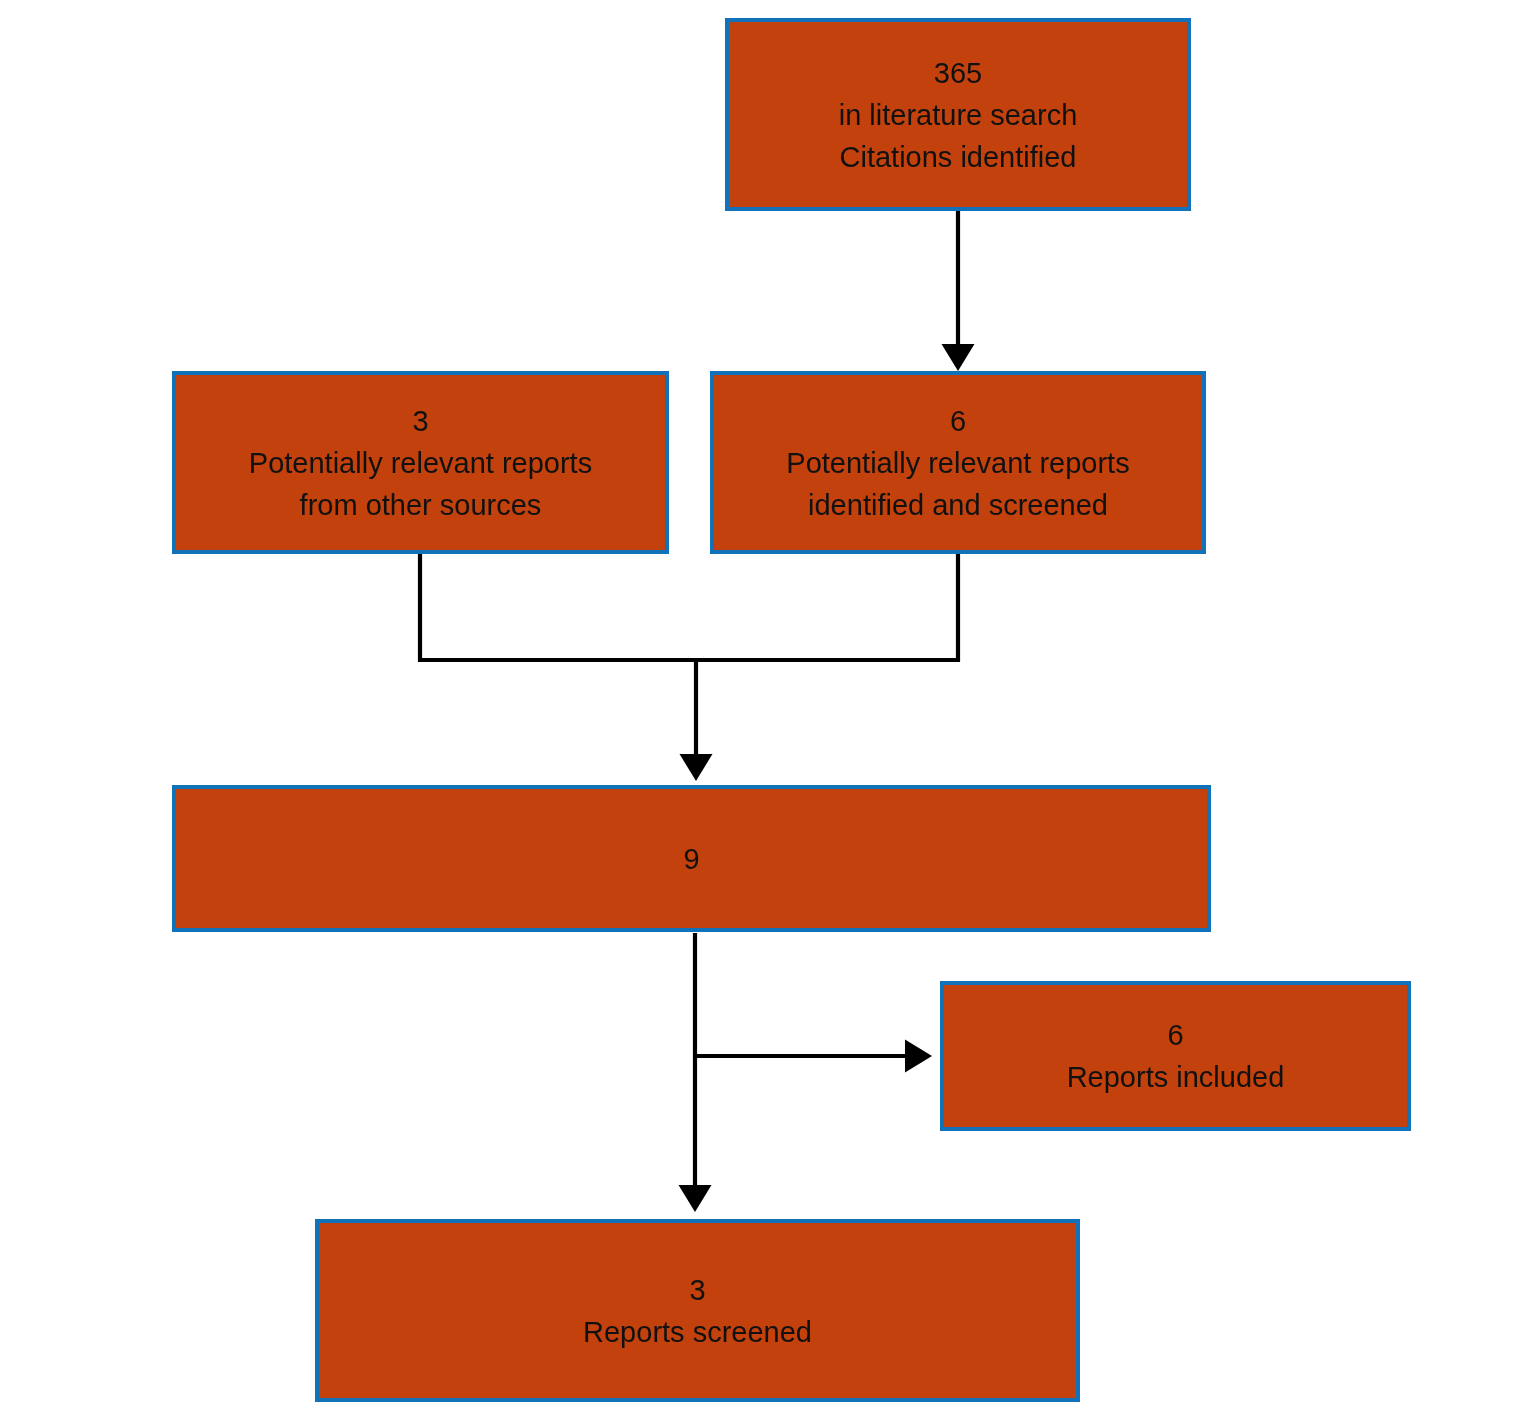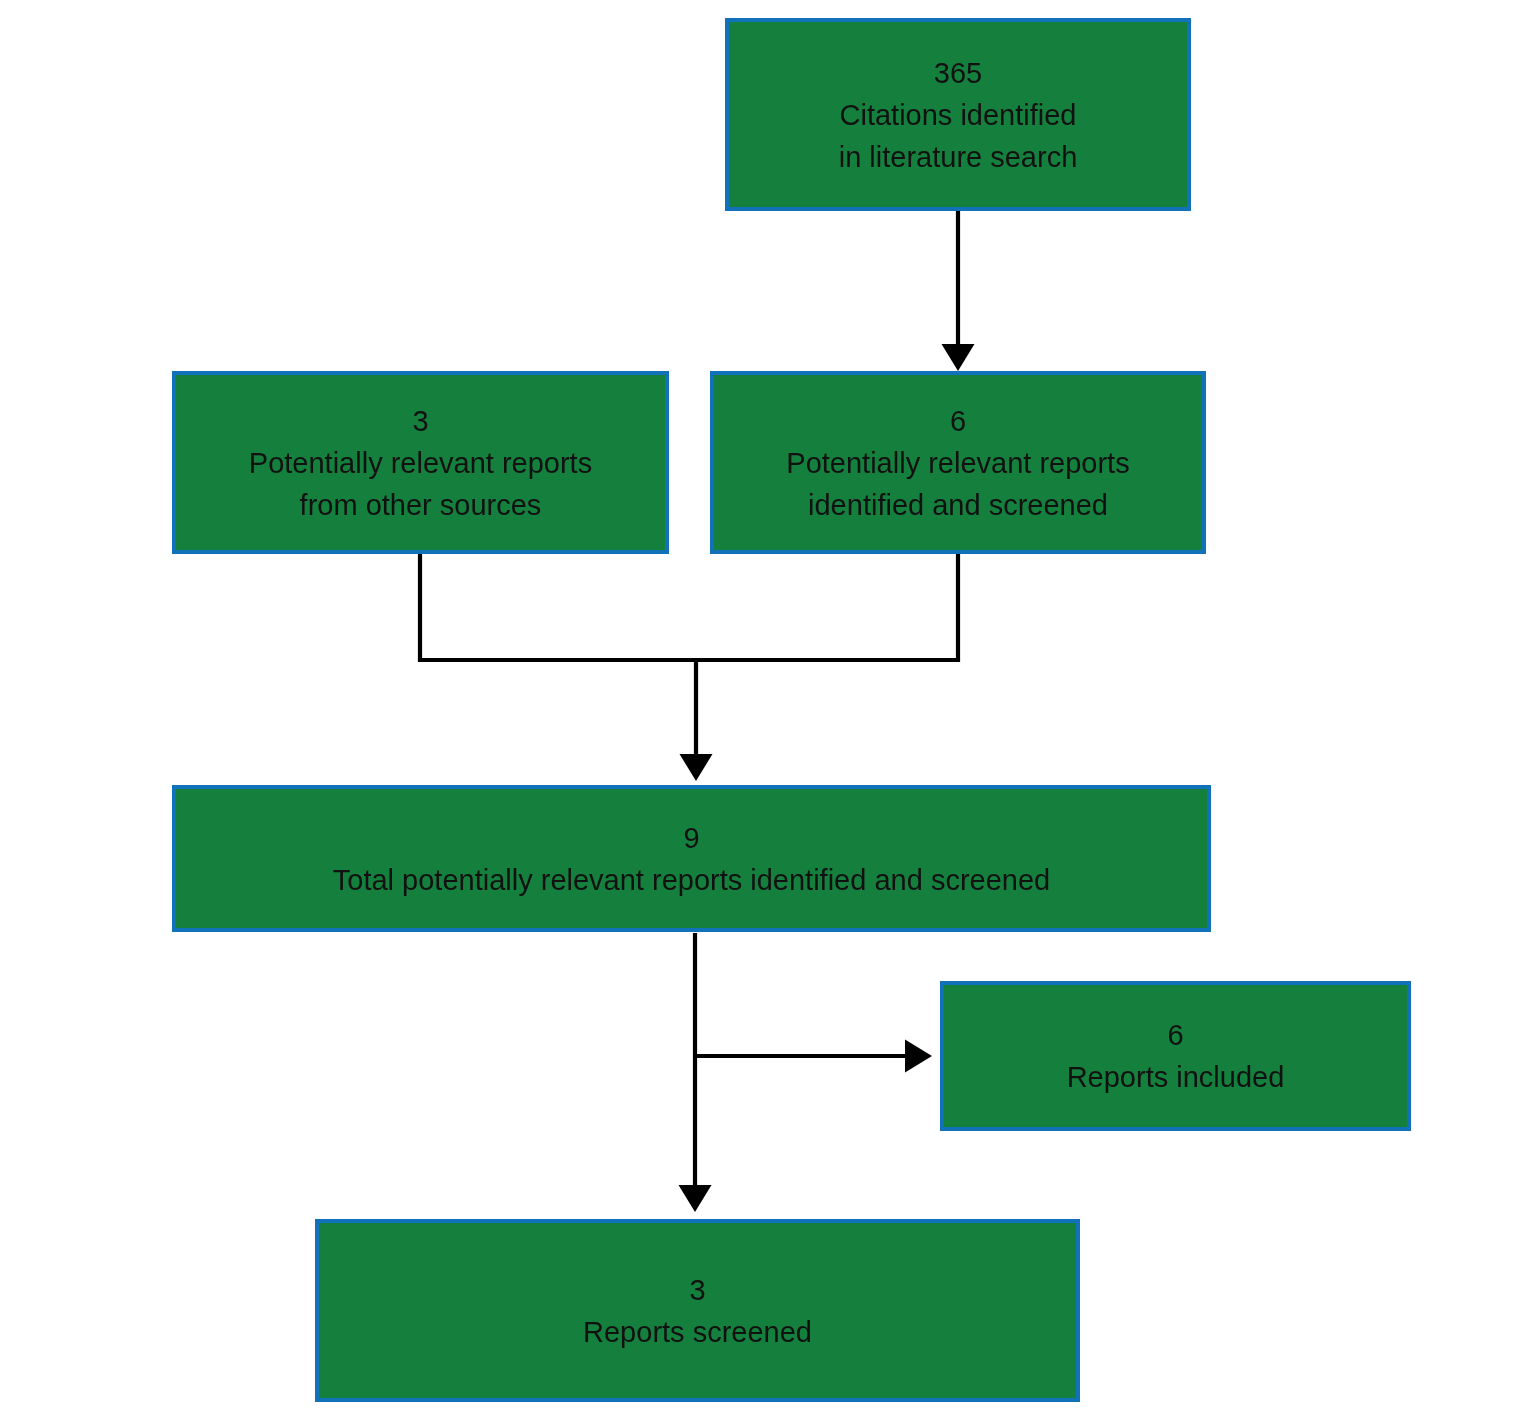--- a/index.html
+++ b/index.html
@@ -27,21 +27,21 @@
     stroke-width: 4.2;
   }
   .connectors polygon {
     fill: #000000;
     stroke: none;
   }
   .node {
     position: absolute;
     box-sizing: border-box;
     border: 4px solid #1272b9;
-    background: #15803d;
+    background: #c2410c;
     display: flex;
     flex-direction: column;
     align-items: center;
     justify-content: center;
     text-align: center;
     font-size: 29px;
     line-height: 42px;
     color: #111111;
   }
   #node-citations { left: 725px; top: 18px;   width: 466px;  height: 193px; }
@@ -66,39 +66,38 @@
     <polygon points="679.5,754 712.5,754 696,781"></polygon>
 
     <path d="M695 933 L695 1188"></path>
     <polygon points="678.5,1185 711.5,1185 695,1212"></polygon>
     <path d="M695 1056 L905 1056"></path>
     <polygon points="905,1039.5 905,1072.5 932,1056"></polygon>
   </svg>
 
   <div class="node" id="node-citations">
     <div>365</div>
+    <div>in literature search</div>
     <div>Citations identified</div>
-    <div>in literature search</div>
   </div>
 
   <div class="node" id="node-other">
     <div>3</div>
     <div>Potentially relevant reports</div>
     <div>from other sources</div>
   </div>
 
   <div class="node" id="node-screened">
     <div>6</div>
     <div>Potentially relevant reports</div>
     <div>identified and screened</div>
   </div>
 
   <div class="node" id="node-total">
     <div>9</div>
-    <div>Total potentially relevant reports identified and screened</div>
   </div>
 
   <div class="node" id="node-excluded">
     <div>6</div>
     <div>Reports included</div>
   </div>
 
   <div class="node" id="node-included">
     <div>3</div>
     <div>Reports screened</div>

